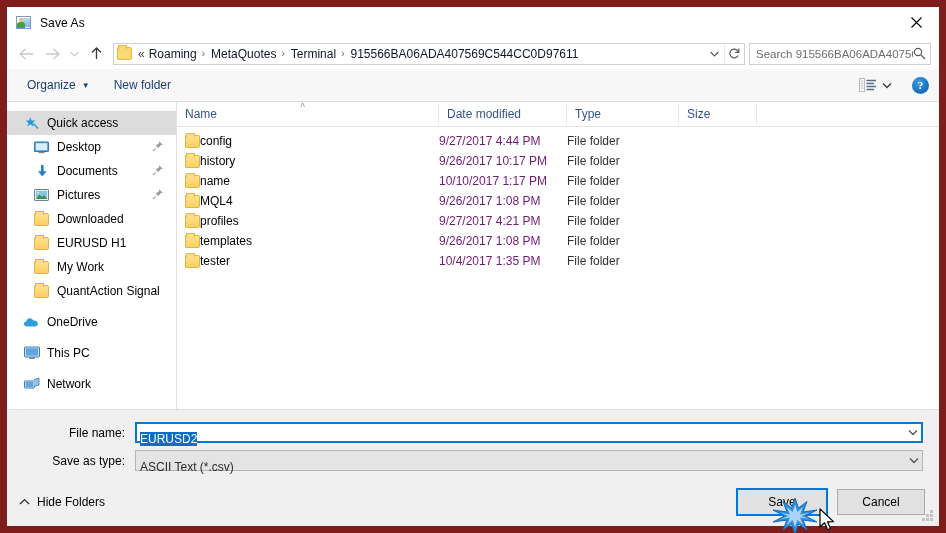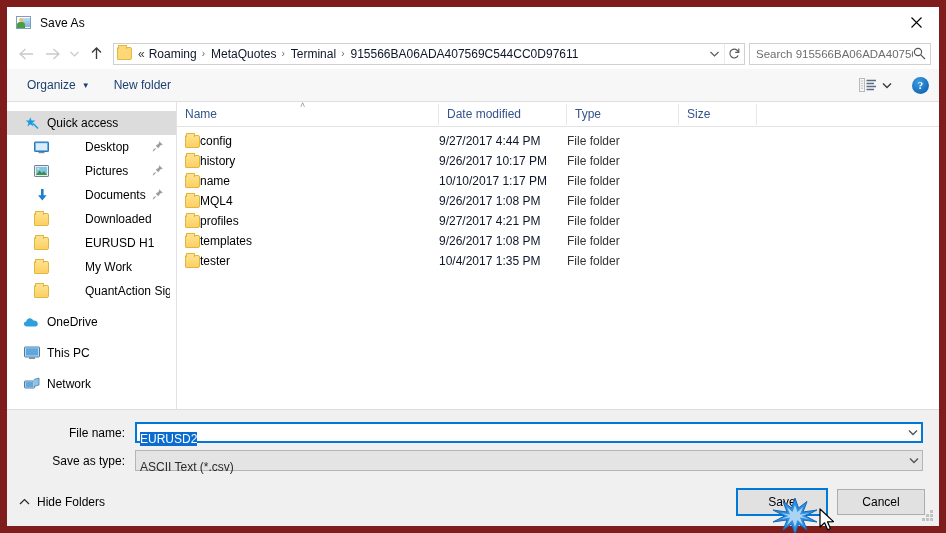--- a/index.html
+++ b/index.html
@@ -166,21 +166,21 @@
   .side-item.selected { background: #dcdcdc; }
   .side-item .si-icon {
     width: 17px; height: 16px; flex: none; margin-right: 7px;
     display: flex; align-items: center; justify-content: center;
   }
   .side-item .si-label { white-space: nowrap; overflow: hidden; }
   .side-item .pin {
     position: absolute; right: 12px; top: 5px;
     width: 12px; height: 12px;
   }
-  .side-item.indent { padding-left: 26px; gap: 28px; }
+  .side-item.indent { padding-left: 26px; }
   .side-group-gap { height: 7px; }
 
   .folder-ico {
     width: 15px; height: 13px;
     background: linear-gradient(#ffe08a, #fcd063);
     border: 1px solid #e0b63c; border-radius: 1px 2px 2px 1px;
     position: relative;
   }
   .folder-ico:after {
     content:""; position:absolute; left:0; top:-3px; width:7px; height:3px;
@@ -215,21 +215,21 @@
   }
   .rows { flex: 1; overflow: hidden; padding-top: 4px; }
   .row {
     height: 20px; display: flex; align-items: center;
     font-size: 12px; color: #000;
   }
   .row .c-name {
     width: 262px; flex: none; display: flex; align-items: center;
     padding-left: 8px; 
   }
-  .row .c-date { width: 128px; flex: none; color: #0f172a; }
+  .row .c-date { width: 128px; flex: none; color: #701a75; }
   .row .c-type { width: 112px; flex: none; color: #333; }
   .row .c-size { width: 78px; flex: none; }
 
   
   .formarea {
     background: #f0f0f0;
     border-top: 1px solid #dedede;
     padding: 12px 16px 0 16px;
     min-height: 0;
   }
@@ -422,43 +422,43 @@
         <span class="pin">
           <svg width="12" height="12" viewBox="0 0 12 12">
               <path d="M7.2 1.2 L10.8 4.8 L8.6 5.2 L6.2 8.2 L3.8 5.8 L6.8 3.4 Z" fill="#9d9d9d"></path>
               <path d="M3.6 8.4 L1 11" stroke="#9d9d9d" stroke-width="1.1"></path>
             </svg>
         </span>
       </div>
 
       <div class="side-item indent">
         <span class="si-icon">
+          <svg width="14" height="14" viewBox="0 0 14 14">
+              <path d="M6 1 L8.6 1 L8.6 7.2 L11.6 7.2 L7.3 12.4 L3 7.2 L6 7.2 Z" fill="#1d7fd0"></path>
+            </svg>
+        </span>
+        <span class="si-label">Documents</span>
+        <span class="pin">
+          <svg width="12" height="12" viewBox="0 0 12 12">
+              <path d="M7.2 1.2 L10.8 4.8 L8.6 5.2 L6.2 8.2 L3.8 5.8 L6.8 3.4 Z" fill="#9d9d9d"></path>
+              <path d="M3.6 8.4 L1 11" stroke="#9d9d9d" stroke-width="1.1"></path>
+            </svg>
+        </span>
+      </div>
+
+      <div class="side-item indent">
+        <span class="si-icon">
           <svg width="15" height="12" viewBox="0 0 15 12">
               <rect x="0.5" y="0.5" width="14" height="11" rx="0.6" fill="#e9eef2" stroke="#6d8494"></rect>
               <rect x="2" y="2" width="11" height="8" fill="#7fc6e8"></rect>
               <path d="M2 10 L5.5 5.5 L8 8 L10 6 L13 10 Z" fill="#3f8f4d"></path>
               <circle cx="4.3" cy="3.8" r="1" fill="#ffe680"></circle>
             </svg>
         </span>
         <span class="si-label">Pictures</span>
-        <span class="pin">
-          <svg width="12" height="12" viewBox="0 0 12 12">
-              <path d="M7.2 1.2 L10.8 4.8 L8.6 5.2 L6.2 8.2 L3.8 5.8 L6.8 3.4 Z" fill="#9d9d9d"></path>
-              <path d="M3.6 8.4 L1 11" stroke="#9d9d9d" stroke-width="1.1"></path>
-            </svg>
-        </span>
-      </div>
-
-      <div class="side-item indent">
-        <span class="si-icon">
-          <svg width="14" height="14" viewBox="0 0 14 14">
-              <path d="M6 1 L8.6 1 L8.6 7.2 L11.6 7.2 L7.3 12.4 L3 7.2 L6 7.2 Z" fill="#1d7fd0"></path>
-            </svg>
-        </span>
-        <span class="si-label">Documents</span>
         <span class="pin">
           <svg width="12" height="12" viewBox="0 0 12 12">
               <path d="M7.2 1.2 L10.8 4.8 L8.6 5.2 L6.2 8.2 L3.8 5.8 L6.8 3.4 Z" fill="#9d9d9d"></path>
               <path d="M3.6 8.4 L1 11" stroke="#9d9d9d" stroke-width="1.1"></path>
             </svg>
         </span>
       </div>
 
       <div class="side-item indent">
         <span class="si-icon">

